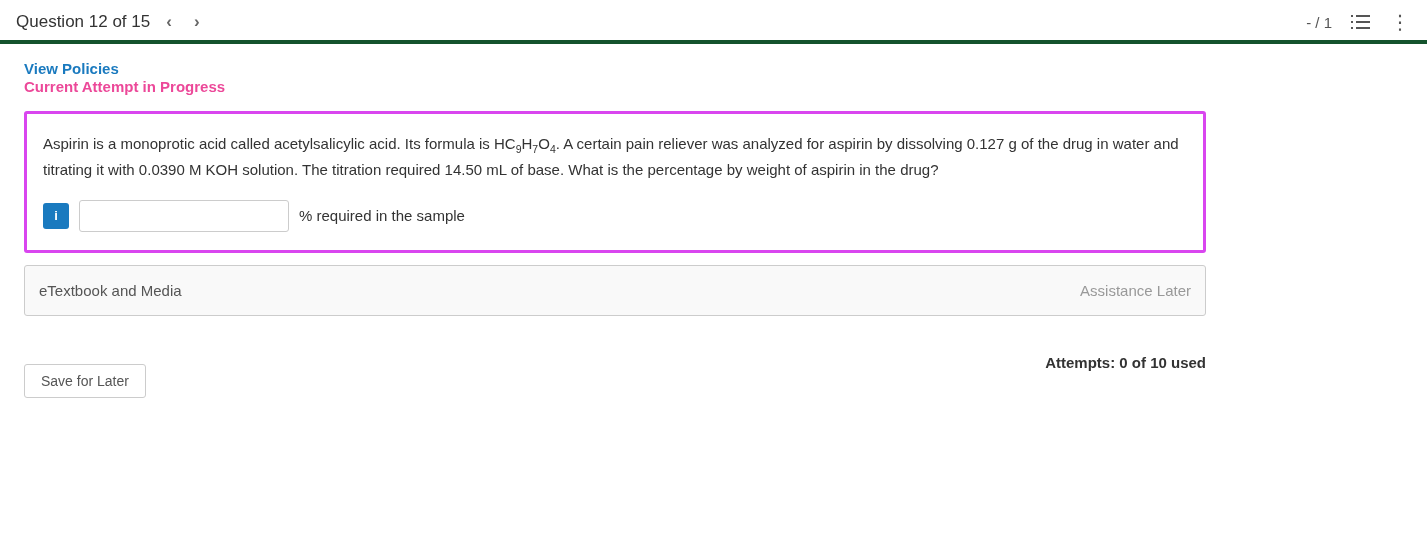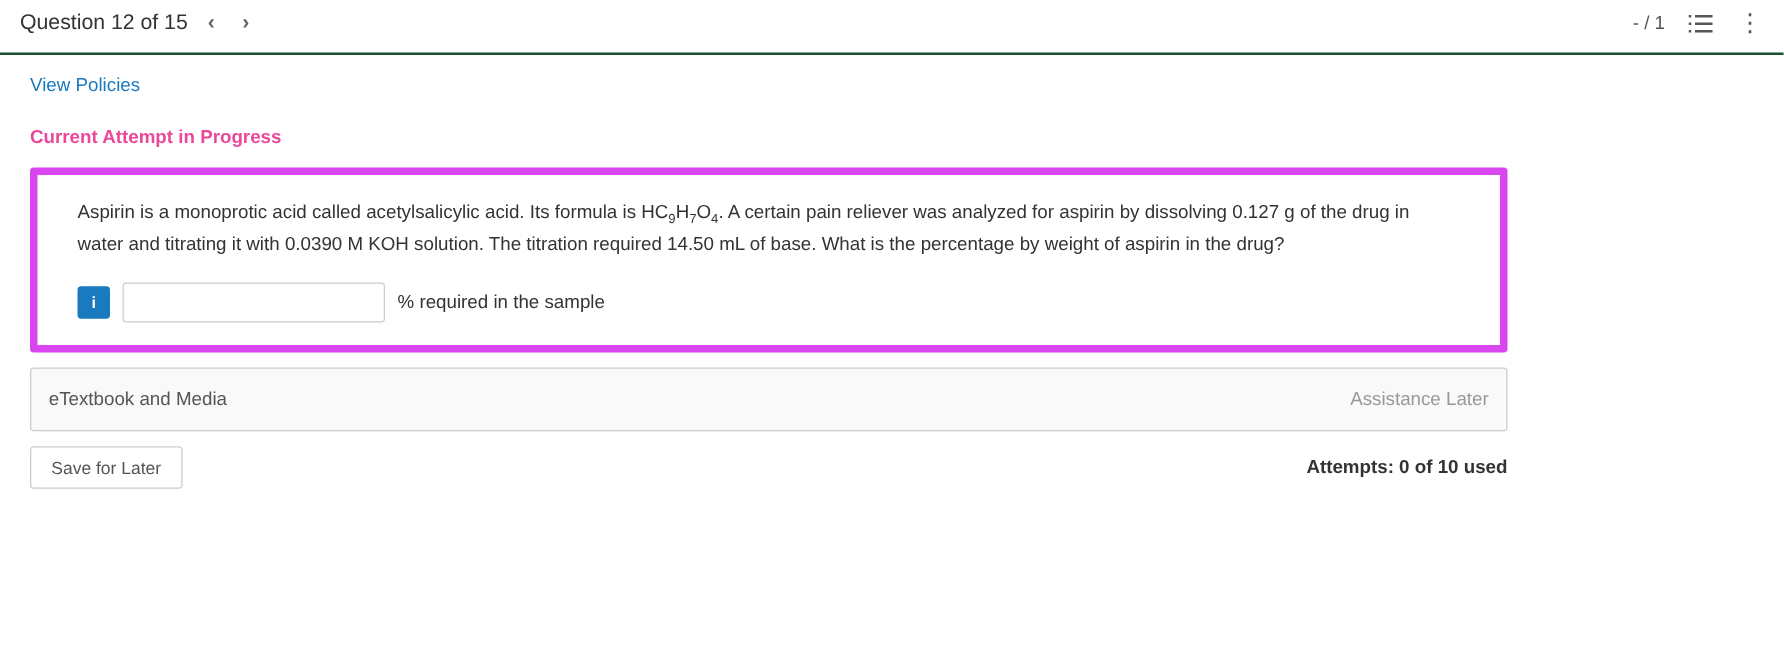--- a/index.html
+++ b/index.html
@@ -8,23 +8,23 @@
       font-size: 15px;
       color: #333;
       background: #fff;
       width: 1427px;
       min-height: 533px;
     }
 
     
     .header {
       display: flex;
-      align-items: flex-start;
+      align-items: flex-end;
       padding: 6px 16px;
-      border-bottom: 2px solid #14532d;
+      border-bottom: 4px solid #14532d;
       height: 44px;
       position: relative;
     }
     .header-left {
       display: flex;
       align-items: center;
       gap: 10px;
     }
     .question-title {
       font-size: 17px;
@@ -76,36 +76,37 @@
     .main {
       padding: 16px 24px;
       max-width: 1230px;
     }
 
     .view-policies-link {
       color: #1a7abf;
       font-size: 15px;
       text-decoration: none;
       display: inline-block;
-      margin-bottom: 24px;
+      margin-bottom: 1px;
+      font-weight: bold;
     }
 
     .attempt-badge {
       font-weight: bold;
       font-size: 15px;
       color: #ec4899;
       margin-bottom: 16px;
       display: block;
     }
 
     
     .question-box {
-      border: 6px solid #d946ef;
-      border-radius: 3px;
-      padding: 18px 32px;
+      border: 3px solid #d946ef;
+      border-radius: 3px;
+      padding: 18px 16px;
       margin-bottom: 0;
     }
 
     .question-text {
       font-size: 15px;
       line-height: 1.6;
       color: #333;
       margin-bottom: 18px;
     }
 
@@ -182,20 +183,21 @@
     }
 
     .save-later-btn {
       background: #fff;
       border: 1px solid #ccc;
       border-radius: 3px;
       padding: 8px 16px;
       font-size: 14px;
       color: #555;
       cursor: pointer;
+      margin-top: 36px;
     }
 
     .footer-right {
       display: flex;
       gap: 31px;
     }
 
     .attempts-text {
       font-size: 15px;
       color: #333;

